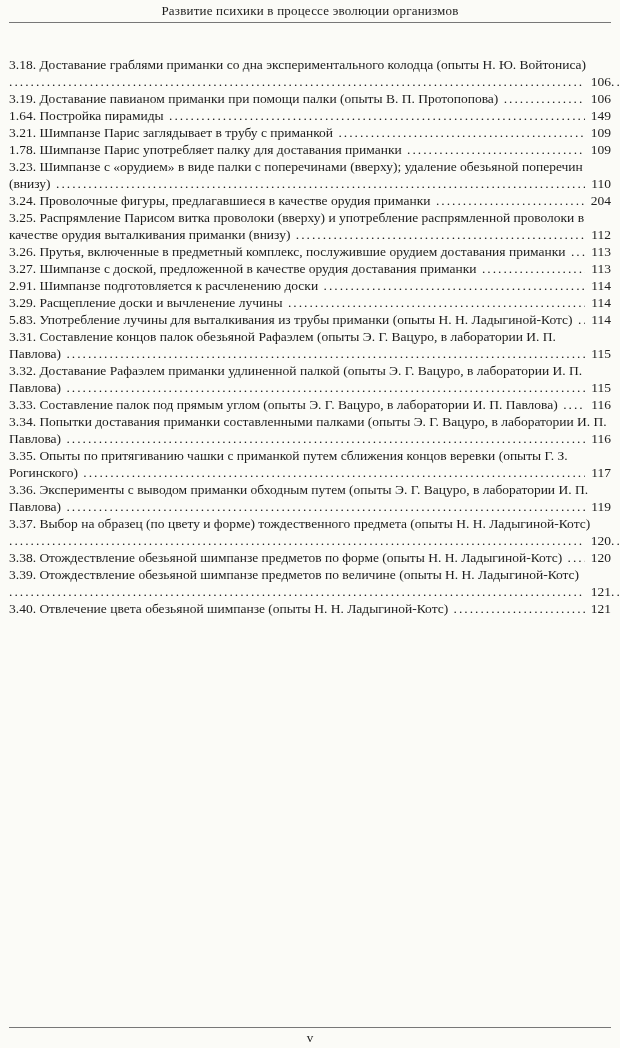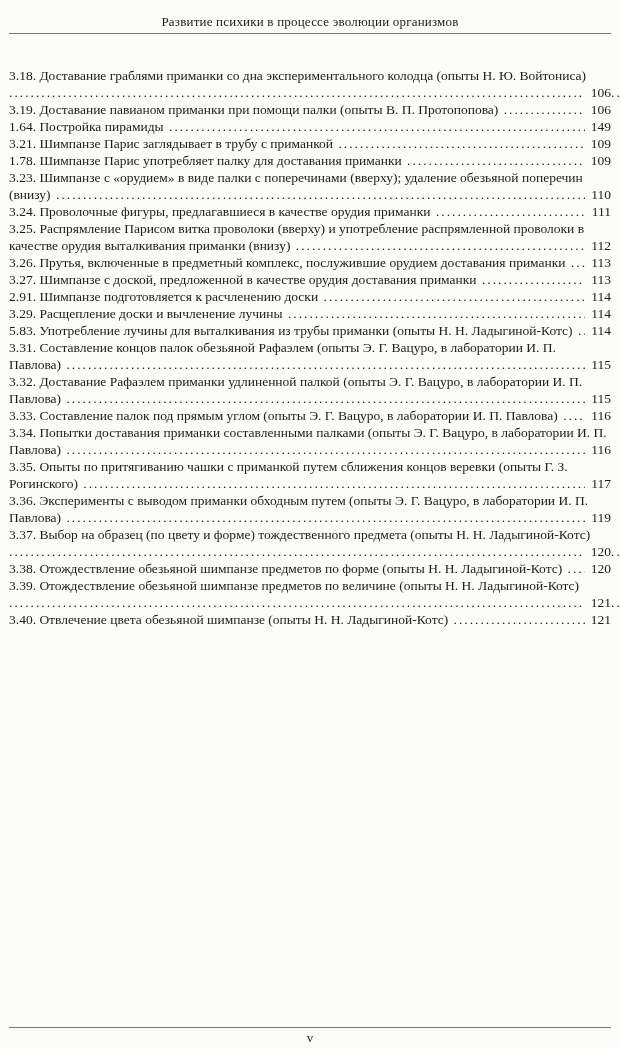--- a/index.html
+++ b/index.html
@@ -6,21 +6,21 @@
   html, body { width: 620px; }
   body {
     font-family: "Liberation Serif", "DejaVu Serif", serif;
     background: var(--page-background, #fbfbf7);
     color: var(--text, #1c1c1c);
   }
   .page {
     position: relative;
     width: 620px;
     height: 1048px;
-    padding: 14px 9px;
+    padding: 3px 9px;
     overflow: hidden;
     background: var(--page-background, #fbfbf7);
   }
   .running-title {
     text-align: center;
     font-size: 13px;
     line-height: 16px;
     letter-spacing: 0.2px;
   }
   .rule {
@@ -72,21 +72,21 @@
   <div class="entry"><span class="etext">3.19. Доставание павианом приманки при помощи палки (опыты В. П. Протопопова)</span><span class="dots"> ...................</span><span class="epage">106</span></div>
 
   <div class="entry"><span class="etext">1.64. Постройка пирамиды</span><span class="dots"> ..................................................................................</span><span class="epage">149</span></div>
 
   <div class="entry"><span class="etext">3.21. Шимпанзе Парис заглядывает в трубу с приманкой</span><span class="dots"> ..................................................</span><span class="epage">109</span></div>
 
   <div class="entry"><span class="etext">1.78. Шимпанзе Парис употребляет палку для доставания приманки</span><span class="dots"> .....................................</span><span class="epage">109</span></div>
 
   <div class="entry"><span class="etext">3.23. Шимпанзе с «орудием» в виде палки с поперечинами (вверху); удаление обезьяной поперечин (внизу)</span><span class="dots"> .......................................................................................................</span><span class="epage">110</span></div>
 
-  <div class="entry"><span class="etext">3.24. Проволочные фигуры, предлагавшиеся в качестве орудия приманки</span><span class="dots"> ................................</span><span class="epage">111</span></div>
+  <div class="entry"><span class="etext">3.24. Проволочные фигуры, предлагавшиеся в качестве орудия приманки</span><span class="dots"> ................................</span><span class="epage">204</span></div>
 
   <div class="entry"><span class="etext">3.25. Распрямление Парисом витка проволоки (вверху) и употребление распрямленной проволоки в качестве орудия выталкивания приманки (внизу)</span><span class="dots"> ..........................................................</span><span class="epage">112</span></div>
 
   <div class="entry"><span class="etext">3.26. Прутья, включенные в предметный комплекс, послужившие орудием доставания приманки</span><span class="dots"> .......</span><span class="epage">113</span></div>
 
   <div class="entry"><span class="etext">3.27. Шимпанзе с доской, предложенной в качестве орудия доставания приманки</span><span class="dots"> ........................</span><span class="epage">113</span></div>
 
   <div class="entry"><span class="etext">2.91. Шимпанзе подготовляется к расчленению доски</span><span class="dots"> .....................................................</span><span class="epage">114</span></div>
 
   <div class="entry"><span class="etext">3.29. Расщепление доски и вычленение лучины</span><span class="dots"> ............................................................</span><span class="epage">114</span></div>

